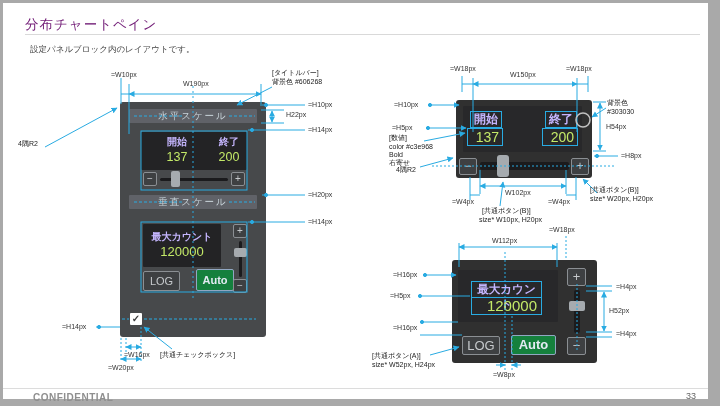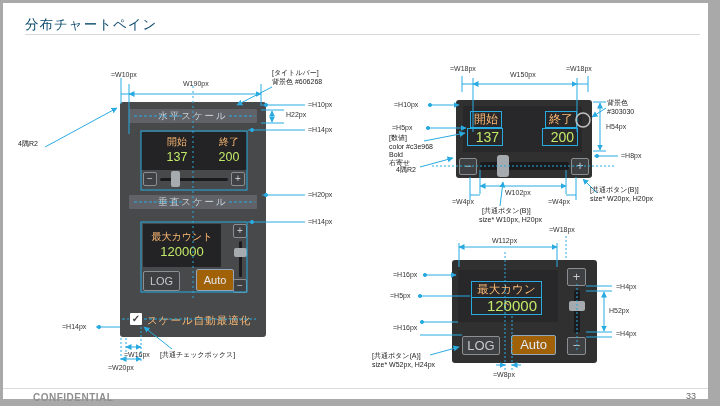--- a/index.html
+++ b/index.html
@@ -1,56 +1,57 @@
 <!DOCTYPE html>
 <html><head>
 <meta charset="utf-8">
 <style>
   html,body{margin:0;padding:0;}
   body{width:720px;height:406px;position:relative;background:#a9a9a9;font-family:"Liberation Sans",sans-serif;overflow:hidden;}
   .sheet{position:absolute;left:3px;top:3px;width:705px;height:396px;background:#ffffff;}
   .abs{position:absolute;}
   .ann{position:absolute;font-size:7px;color:#333;white-space:nowrap;line-height:8px;}
   .annb{position:absolute;font-size:7px;color:#222;white-space:nowrap;line-height:8px;}
-  .page-title{position:absolute;left:22px;top:13px;font-size:13.5px;color:#0c4a6e;letter-spacing:1px;}
+  .page-title{position:absolute;left:22px;top:13px;font-size:13.5px;color:#701a75;letter-spacing:1px;}
   .title-rule{position:absolute;left:22px;top:31px;width:675px;height:1px;background:#d9d9d9;}
   .subtitle{position:absolute;left:27px;top:41px;font-size:8.5px;color:#444;}
   .footer-rule{position:absolute;left:0px;top:385px;width:705px;height:1px;background:#dcdcdc;}
   .confidential{position:absolute;left:30px;top:389px;font-size:10px;font-weight:bold;color:#8f8f8f;letter-spacing:0.5px;}
   .pagenum{position:absolute;left:683px;top:388px;font-size:9px;color:#666;}
 
   
   .panel{position:absolute;border-radius:3px;}
   .p-main{left:120px;top:102px;width:146px;height:235px;background:#47494b;}
   .p-h{left:456px;top:100px;width:136px;height:78px;background:#303030;}
   .p-v{left:452px;top:260px;width:145px;height:103px;background:#303030;}
   .titlebar{position:absolute;left:9px;width:128px;height:14px;background:#606268;border-radius:1px;
             color:#c9d4da;font-size:9.5px;letter-spacing:2px;text-align:center;line-height:14px;}
   .darkbox{position:absolute;background:#232325;border-radius:1px;}
-  .lbl{color:#fdba74;}
+  .lbl{color:#c4b5fd;font-weight:bold;}
   .val{color:#c3e968;font-weight:normal;}
   .sbtn{position:absolute;background:#3e4042;border:1px solid #8b8f93;border-radius:2px;color:#c6c9cc;
         text-align:center;box-sizing:border-box;}
   .track{position:absolute;background:#1b1b1d;border-radius:2px;}
   .handle{position:absolute;background:#a6abaf;border-radius:2px;}
   .logbtn{position:absolute;background:#3e4042;border:1px solid #8b8f93;border-radius:2px;color:#c6c9cc;
           text-align:center;box-sizing:border-box;}
-  .autobtn{position:absolute;background:#a16207;border:1px solid #91a7c2;border-radius:2px;color:#e3eaf3;
-           text-align:center;box-sizing:border-box;}
+  .autobtn{position:absolute;background:#15803d;border:1px solid #91a7c2;border-radius:2px;color:#e3eaf3;
+           text-align:center;box-sizing:border-box;font-weight:bold;}
   .cybox{position:absolute;border:1px solid #29abe2;box-sizing:border-box;}
   .checkbox{position:absolute;width:12px;height:12px;background:#fff;border-radius:1px;color:#3a3a3a;
             font-size:10px;line-height:12px;text-align:center;font-weight:bold;}
   svg.overlay{position:absolute;left:0;top:0;pointer-events:none;}
 </style>
 </head>
 <body>
 
 <div class="sheet">
   <div class="page-title">分布チャートペイン</div>
   <div class="title-rule"></div>
+  <div class="subtitle">設定パネルブロック内のレイアウトです。</div>
   <div class="footer-rule"></div>
   <div class="confidential">CONFIDENTIAL</div>
   <div class="pagenum">33</div>
 </div>
 
 <div class="panel p-main">
   <div class="titlebar" style="top:7px;">水平スケール</div>
 
   <div class="darkbox" style="left:21px;top:30px;width:106px;height:38px;">
     <div class="abs lbl" style="left:16px;top:3px;width:40px;text-align:center;font-size:10px;">開始</div>
@@ -70,21 +71,20 @@
     <div class="abs val" style="left:0;top:20px;width:78px;text-align:center;font-size:13px;">120000</div>
   </div>
   <div class="logbtn" style="left:23px;top:169px;width:37px;height:20px;font-size:11px;line-height:18px;">LOG</div>
   <div class="autobtn" style="left:76px;top:167px;width:38px;height:22px;font-size:11px;line-height:20px;">Auto</div>
   <div class="sbtn" style="left:113px;top:122px;width:14px;height:14px;font-size:10px;line-height:12px;">+</div>
   <div class="track" style="left:119px;top:139px;width:3px;height:36px;"></div>
   <div class="handle" style="left:114px;top:146px;width:13px;height:9px;"></div>
   <div class="sbtn" style="left:113px;top:177px;width:14px;height:14px;font-size:10px;line-height:12px;">−</div>
 
   <div class="checkbox" style="left:10px;top:211px;">✓</div>
-  <div class="abs lbl" style="left:27px;top:212px;font-size:10.5px;letter-spacing:1px;">スケール自動最適化</div>
 </div>
 
 <div class="panel p-h">
   <div class="darkbox" style="left:7px;top:6px;width:119px;height:46px;background:#28282a;"></div>
   <div class="cybox" style="left:14px;top:11px;width:32px;height:17px;">
     <div class="lbl" style="font-size:12px;text-align:center;line-height:15px;">開始</div>
   </div>
   <div class="cybox" style="left:11px;top:28px;width:36px;height:18px;">
     <div class="val" style="font-size:14px;text-align:right;line-height:16px;padding-right:3px;">137</div>
   </div>

